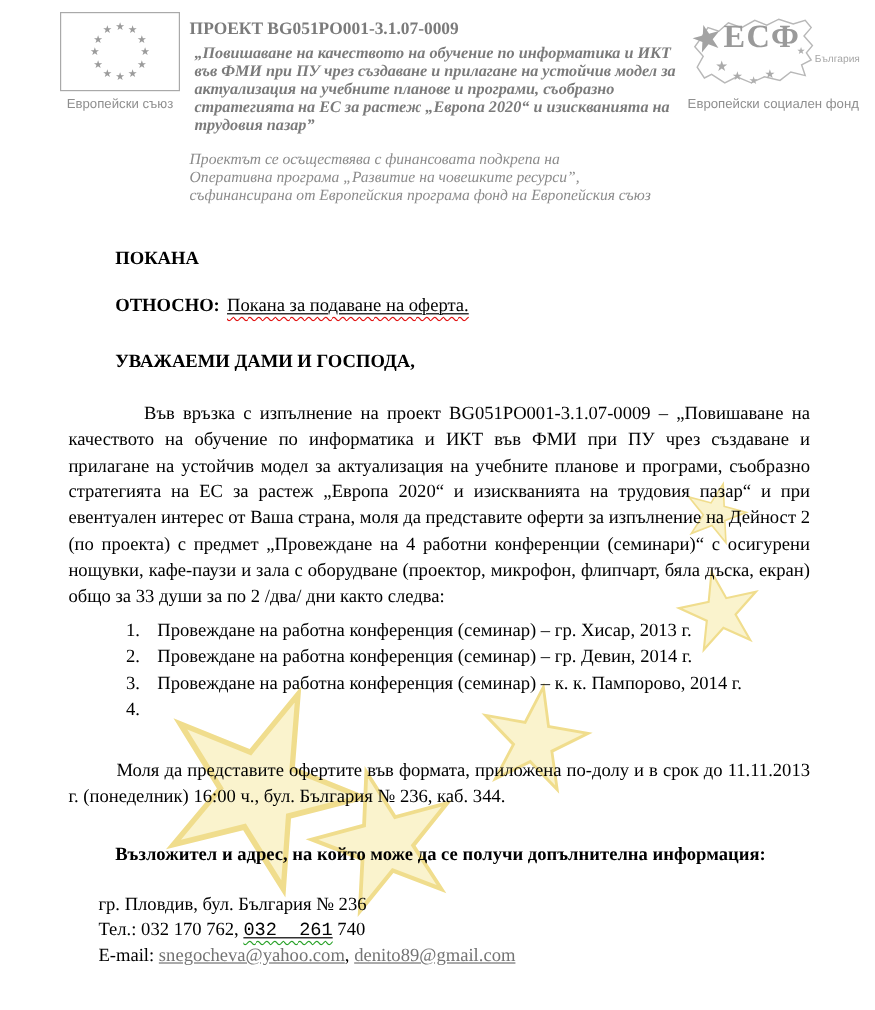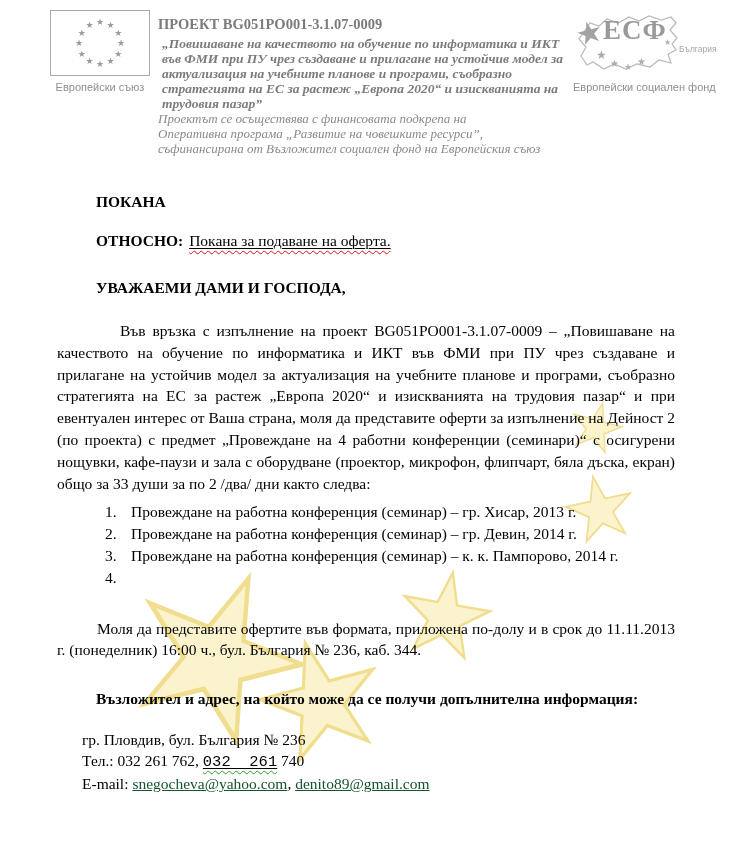--- a/index.html
+++ b/index.html
@@ -45,40 +45,40 @@
   .esf-bg{position:absolute;left:55px;top:34px;font-size:8.5px;color:#a6a6a6;font-family:"Liberation Sans","DejaVu Sans",sans-serif;padding-left:48px;}
   .esf-s1{position:absolute;left:20px;top:38px;font-size:12px;color:#ababab;}
   .esf-s2{position:absolute;left:34px;top:48px;font-size:10px;color:#ababab;}
   .esf-s3{position:absolute;left:48px;top:52px;font-size:9px;color:#b0b0b0;}
   .esf-s4{position:absolute;left:61px;top:46px;font-size:10px;color:#ababab;}
   .esf-s5{position:absolute;left:88px;top:28px;font-size:8px;color:#b0b0b0;}
   
   .header-text{flex:1;text-align:left;padding:0 6px;color:#7b7b7b;}
   .h-title{font-size:14.5px;font-weight:bold;margin:6px 0 3px 0;}
   .h-sub{font-size:13.5px;font-weight:bold;font-style:italic;line-height:15px;margin:0 4px;}
-  .h-note{font-size:13px;font-style:italic;line-height:15px;color:#8a8a8a;margin-top:0;}
+  .h-note{font-size:13px;font-style:italic;line-height:15px;color:#8a8a8a;margin-top:14px;}
   
   .doc-heading{font-weight:bold;font-size:15.5px;line-height:15px;margin:38px 0 0 39px;}
   .subject-line{font-size:15.5px;line-height:15px;margin:24px 0 0 39px;}
   .subject-label{font-weight:bold;margin-right:6px;}
   .salutation{font-weight:bold;font-size:15.5px;line-height:15px;margin:32px 0 0 39px;}
   .body-par{font-size:15.5px;line-height:21.8px;text-align:justify;margin:0;}
   .par1{margin-top:25px;text-indent:63px;}
   .par2{margin-top:29px;text-indent:40px;}
   .conf-list{margin:7px 0 0 48px;font-size:15.5px;line-height:21.8px;}
   .conf-item{display:flex;}
   .conf-num{width:26px;flex:none;}
   .info-heading{font-weight:bold;font-size:15.5px;line-height:21px;margin:27px 0 0 39px;}
   .contact-block{margin:20px 0 0 25px;font-size:15.5px;line-height:21px;}
   
   .ul{text-decoration:underline;text-decoration-thickness:1px;text-underline-offset:2px;}
   .wavy-red{text-decoration:underline wavy #e11414;text-decoration-thickness:1px;text-underline-offset:4px;}
   .wavy-green{text-decoration:underline wavy #2aa22a;text-decoration-thickness:1px;text-underline-offset:4px;font-family:Liberation Mono, monospace;}
   .ws{white-space:pre-wrap;}
-  .mail-link{color:#14532d;text-decoration:underline;cursor:pointer;}
+  .mail-link{color:#737373;text-decoration:underline;cursor:pointer;}
 </style>
 </head>
 <body>
 
 <div class="page">
 
   <div class="watermark">
     <div class="wm-star" style="left:124px;top:565px;width:185px;height:185px;transform:rotate(22deg);">
         <div class="wm-star-inner"></div>
       </div>
@@ -117,21 +117,21 @@
         </div>
         <div class="logo-caption">Европейски съюз</div>
       </div>
 
       <div class="header-text">
         <div class="h-title">ПРОЕКТ BG051PO001-3.1.07-0009</div>
         <div class="h-sub">„Повишаване на качеството на обучение по информатика и ИКТ във ФМИ при ПУ чрез създаване и прилагане на устойчив модел за актуализация на учебните планове и програми, съобразно стратегията на ЕС за растеж „Европа 2020“ и изискванията на трудовия пазар”</div>
         <div class="h-note">
           <div>Проектът се осъществява с финансовата подкрепа на</div>
           <div>Оперативна програма „Развитие на човешките ресурси”,</div>
-          <div>съфинансирана от Възложител социален фонд на Европейския съюз</div>
+          <div>съфинансирана от Европейския програма фонд на Европейския съюз</div>
         </div>
       </div>
 
       <div class="esf-block">
         <div class="esf-wrap">
           <svg width="106" height="66" viewBox="0 0 106 66">
             <path d="M8,22 L14,13 L23,16 L31,9 L42,13 L53,7 L63,11 L73,6 L85,10 L95,7 L100,13 L94,20 L101,28 L96,34 L100,40 L92,44 L95,53 L83,50 L74,57 L61,54 L50,59 L38,54 L28,59 L17,52 L11,55 L5,46 L10,37 L3,29 Z" fill="none" stroke="#b8b8b8" stroke-width="1.2"></path>
           </svg>
           <span class="esf-star-big">★</span>
           <span class="esf-text">ЕСФ</span>
@@ -173,18 +173,18 @@
         <span class="conf-num">4.</span>
       </div>
     </div>
 
     <p class="body-par par2">Моля да представите офертите във формата, приложена по-долу и в срок до 11.11.2013 г. (понеделник) 16:00 ч., бул. България № 236, каб. 344.</p>
 
     <div class="info-heading">Възложител и адрес, на който може да се получи допълнителна информация:</div>
 
     <div class="contact-block">
       <div>гр. Пловдив, бул. България № 236</div>
-      <div><span>Тел.: </span><span>032 261 762, </span><span class="ul"><span class="wavy-green ws">032  261</span></span><span class="ws"> 740</span></div>
+      <div><span>Тел.: </span><span>032 170 762, </span><span class="ul"><span class="wavy-green ws">032  261</span></span><span class="ws"> 740</span></div>
       <div><span>E-mail: </span><a class="mail-link">snegocheva@yahoo.com</a><span>, </span><a class="mail-link">denito89@gmail.com</a></div>
     </div>
 
   </div>
 </div>
 
 </body></html>

